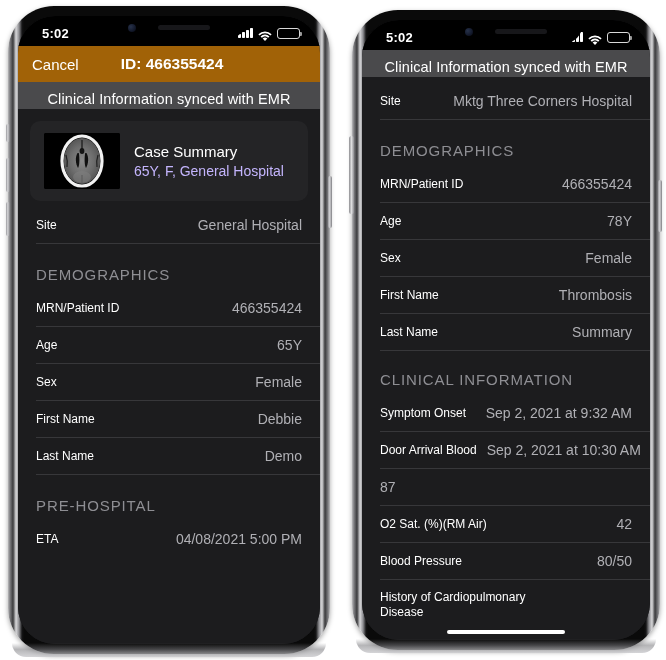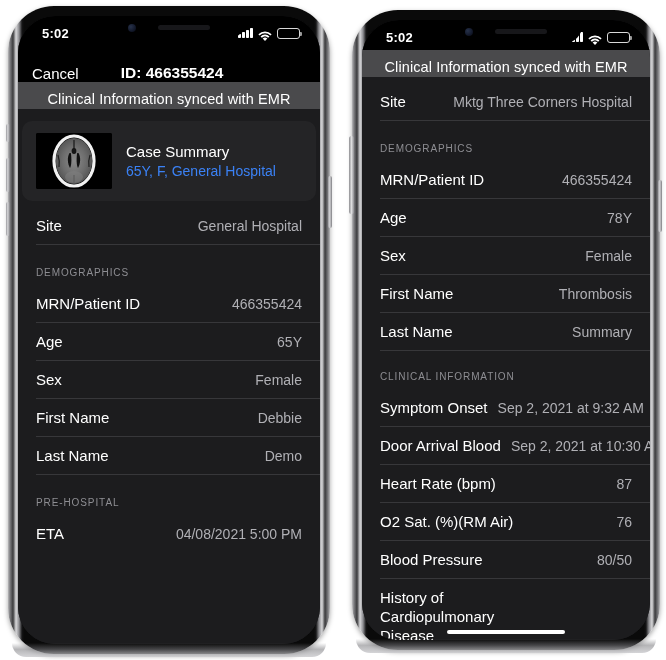--- a/index.html
+++ b/index.html
@@ -129,23 +129,23 @@
   }
   .battery .fill {
     width: 100%; height: 100%;
     background: #ffffff;
     border-radius: 1.4px;
   }
 
   
   .navbar {
     height: 36px;
-    background: #000000;
-    display: flex;
-    align-items: flex-end;
+    background: #a16207;
+    display: flex;
+    align-items: center;
     padding: 0 14px;
     color: #ffffff;
     position: relative;
   }
   .nav-left, .nav-right {
     font-size: 15px;
     color: #ffffff;
     white-space: nowrap;
     display: flex;
     align-items: center;
@@ -183,21 +183,21 @@
   }
 
   
   .content {
     background: #1c1c1e;
     height: 100%;
     overflow: hidden;
   }
 
   
-  .summary-wrap { padding: 12px 4px 4px; }
+  .summary-wrap { padding: 12px 12px 4px; }
   .summary-card {
     background: #242426;
     border-radius: 10px;
     display: flex;
     align-items: center;
     gap: 14px;
     padding: 12px 14px;
   }
   .ct-thumb {
     width: 76px; height: 56px;
@@ -208,47 +208,47 @@
     position: relative;
   }
   .summary-text { display: flex; flex-direction: column; gap: 3px; }
   .summary-title {
     font-size: 15px;
     color: #ffffff;
     font-weight: 400;
   }
   .summary-sub {
     font-size: 14px;
-    color: #3b82f6;
+    color: #c4b5fd;
   }
 
   
   .section-hdr {
-    font-size: 10px;
+    font-size: 15px;
     letter-spacing: 0.9px;
     color: #8e8e93;
     padding: 22px 18px 7px;
     text-transform: uppercase;
   }
   .section-hdr.tight { padding-top: 20px; }
 
   
   .rows { padding: 0 0 0 18px; }
   .row {
     display: flex;
     align-items: center;
     justify-content: space-between;
     gap: 10px;
     padding: 10px 18px 10px 0;
     border-bottom: 1px solid #37373a;
     min-height: 34px;
   }
   .row.nodiv { border-bottom: none; }
   .row-label {
-    font-size: 15px;
+    font-size: 12px;
     color: #ffffff;
     white-space: nowrap;
   }
   .row-label.wrap { white-space: normal; line-height: 1.25; max-width: 160px; }
   .row-value {
     font-size: 14px;
     color: #b0b0b5;
     text-align: right;
     white-space: nowrap;
   }
@@ -462,26 +462,25 @@
         <div class="rows">
           <div class="row">
             <span class="row-label">Symptom Onset</span>
             <span class="row-value">Sep 2, 2021 at 9:32 AM</span>
           </div>
           <div class="row">
             <span class="row-label">Door Arrival Blood</span>
             <span class="row-value">Sep 2, 2021 at 10:30 AM</span>
           </div>
           <div class="row">
-            <span class="row-label">Heart Rate (bpm)</span>
             <span class="row-value">87</span>
           </div>
           <div class="row">
             <span class="row-label">O2 Sat. (%)(RM Air)</span>
-            <span class="row-value">76</span>
+            <span class="row-value">42</span>
           </div>
           <div class="row">
             <span class="row-label">Blood Pressure</span>
             <span class="row-value">80/50</span>
           </div>
           <div class="row nodiv">
             <span class="row-label wrap">History of Cardiopulmonary Disease</span>
 
           </div>
         </div>

